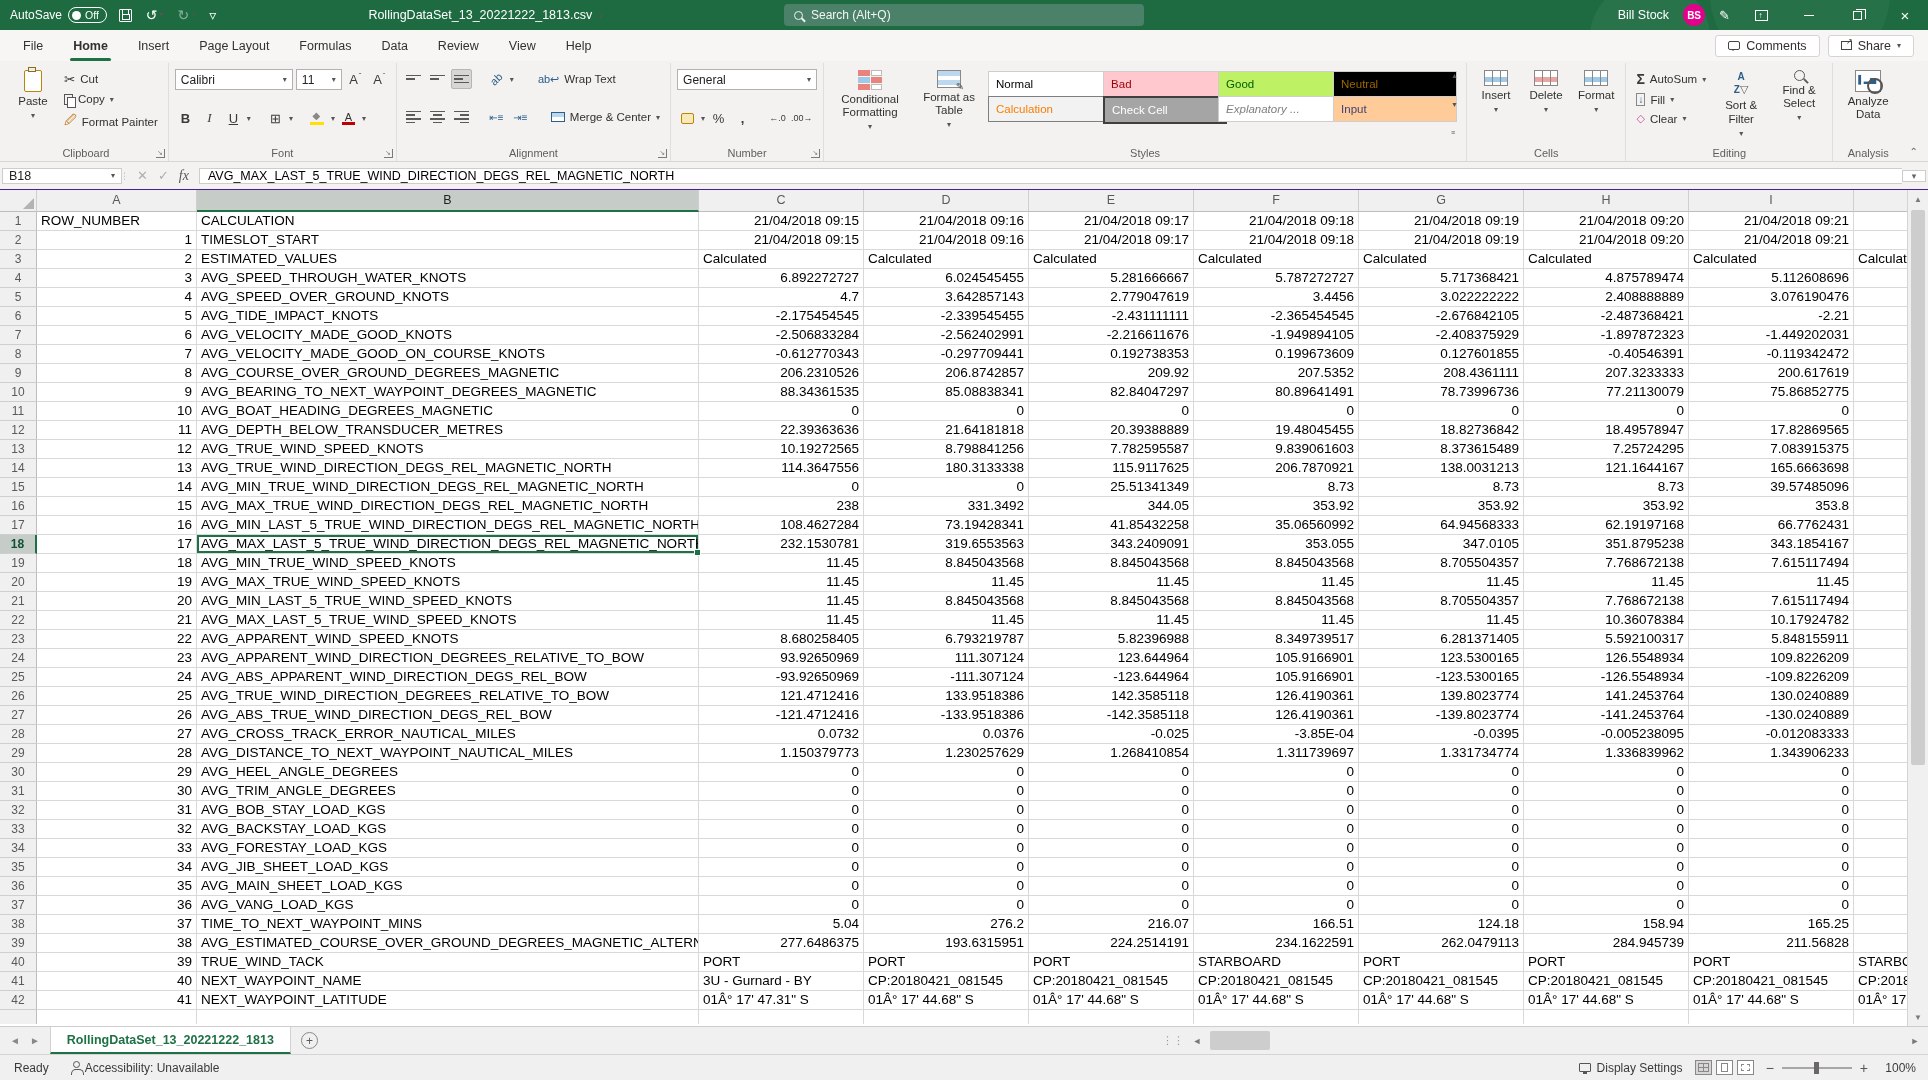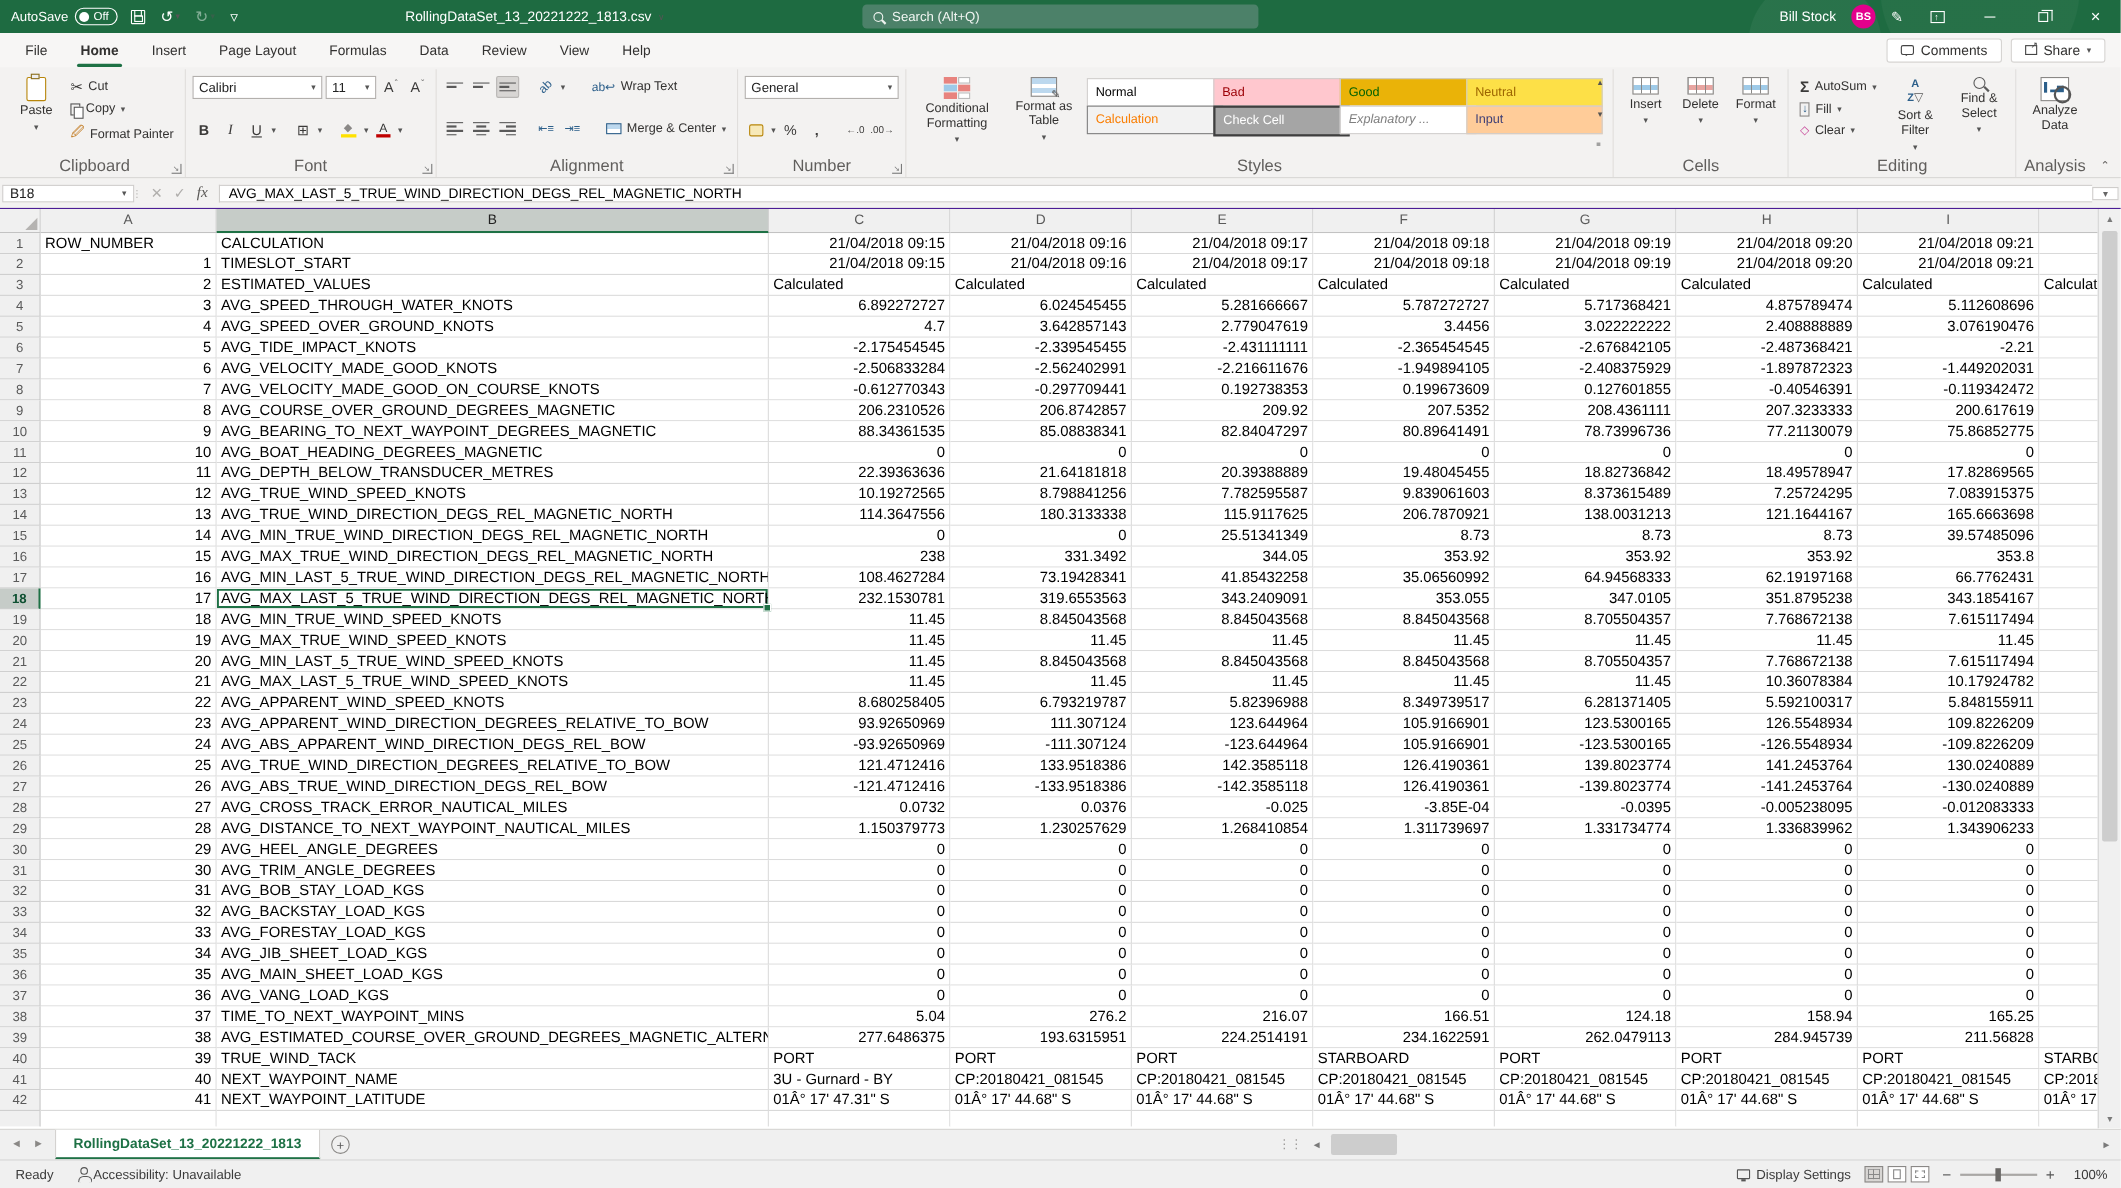--- a/index.html
+++ b/index.html
@@ -55,21 +55,21 @@
     padding:3px 12px;font-size:12.5px;color:#323130;cursor:pointer}
   .bubble{width:12px;height:9px;border:1.2px solid #444;border-radius:2px;position:relative;display:inline-block}
   .bubble:after{content:"";position:absolute;left:2px;bottom:-4px;border:2.5px solid transparent;border-top-color:#444}
   .sharei{width:11px;height:9px;border:1.2px solid #444;position:relative;display:inline-block}
   .sharei:after{content:"↗";position:absolute;font-size:8px;top:-5px;right:-2px;color:#444}
 
   
   .ribbon{height:101px;background:#f3f2f1;border-bottom:1px solid #d8d6d4;display:flex;flex:0 0 auto;
     padding:2px 0 0 4px;position:relative}
   .rgroup{position:relative;border-right:1px solid #e0dedc;padding:2px 6px 18px 6px;display:flex;gap:4px}
-  .glabel{position:absolute;bottom:2px;left:0;right:0;text-align:center;font-size:15px;color:#605e5c;cursor:default}
+  .glabel{position:absolute;bottom:2px;left:0;right:0;text-align:center;font-size:11px;color:#605e5c;cursor:default}
   .dlaunch{position:absolute;right:3px;bottom:3px;width:9px;height:9px;border-right:1.4px solid #7a7a7a;
     border-bottom:1.4px solid #7a7a7a;cursor:pointer}
   .dlaunch:before{content:"↘";position:absolute;right:1px;bottom:0;font-size:7px;color:#7a7a7a}
   .bigbtn{display:flex;flex-direction:column;align-items:center;justify-content:flex-start;gap:3px;
     min-width:46px;padding:5px 5px 2px;font-size:11.5px;color:#323130;cursor:pointer;border-radius:2px;text-align:center;line-height:1.15}
   .smallcol{display:flex;flex-direction:column;justify-content:flex-start;gap:2px;padding-top:4px}
   .smbtn{display:flex;align-items:center;gap:5px;font-size:11.5px;color:#323130;padding:2px 4px;cursor:pointer;border-radius:2px}
   .car{font-size:8px;color:#555}
   .fontrow{display:flex;align-items:center;gap:3px}
   .selbox{background:#fff;border:1px solid #b3b0ad;font-size:12px;color:#222;display:flex;align-items:center;
@@ -88,22 +88,22 @@
   .alnic{display:inline-flex;flex-direction:column;gap:2px;width:15px}
   .alnic i{display:block;height:1.6px;background:#5a5a5a}
   .alnic.top i:nth-child(3),.alnic.mid i:nth-child(3){background:transparent}
   .al-l i:nth-child(2n){width:60%}
   .al-c i:nth-child(2n){width:60%;margin:0 auto}
   .al-r i:nth-child(2n){width:60%;margin-left:auto}
   .selected-ibtn{background:#d8d6d4;border:1px solid #b8b6b4}
   .stylecell{width:124px;height:22px;border:1px solid #d0cecc;font-size:11.5px;display:flex;align-items:center;
     padding:12px 7px;cursor:pointer;background:#fff;white-space:nowrap;overflow:hidden}
   .st-bad{background:#ffc7ce;color:#9c0006}
-  .st-good{background:#eab308;color:#006100}
-  .st-neutral{background:#fde047;color:#9c6500}
+  .st-good{background:#bef264;color:#006100}
+  .st-neutral{background:#000000;color:#9c6500}
   .st-calc{background:#f2f2f2;color:#fa7d00;border:1px solid #7f7f7f}
   .st-check{background:#a5a5a5;color:#fff;border:2px solid #3f3f3f}
   .st-expl{font-style:italic;color:#7f7f7f}
   .st-input{background:#ffcc99;color:#3f3f76}
   .gallery{display:grid;grid-template-columns:repeat(4,112px);grid-auto-rows:22px;gap:3px;padding-top:6px}
   .gscroll{display:flex;flex-direction:column;justify-content:space-between;padding:7px 2px;font-size:7px;color:#555}
   .cellsicon{width:24px;height:16px;border:1px solid #8a8886;position:relative;background:
     linear-gradient(#fff 0 6px,#9ecae8 6px 11px,#fff 11px)}
   .cellsicon:before{content:"";position:absolute;inset:0;background:
     repeating-linear-gradient(90deg,transparent 0 7px,#8a8886 7px 8px)}

